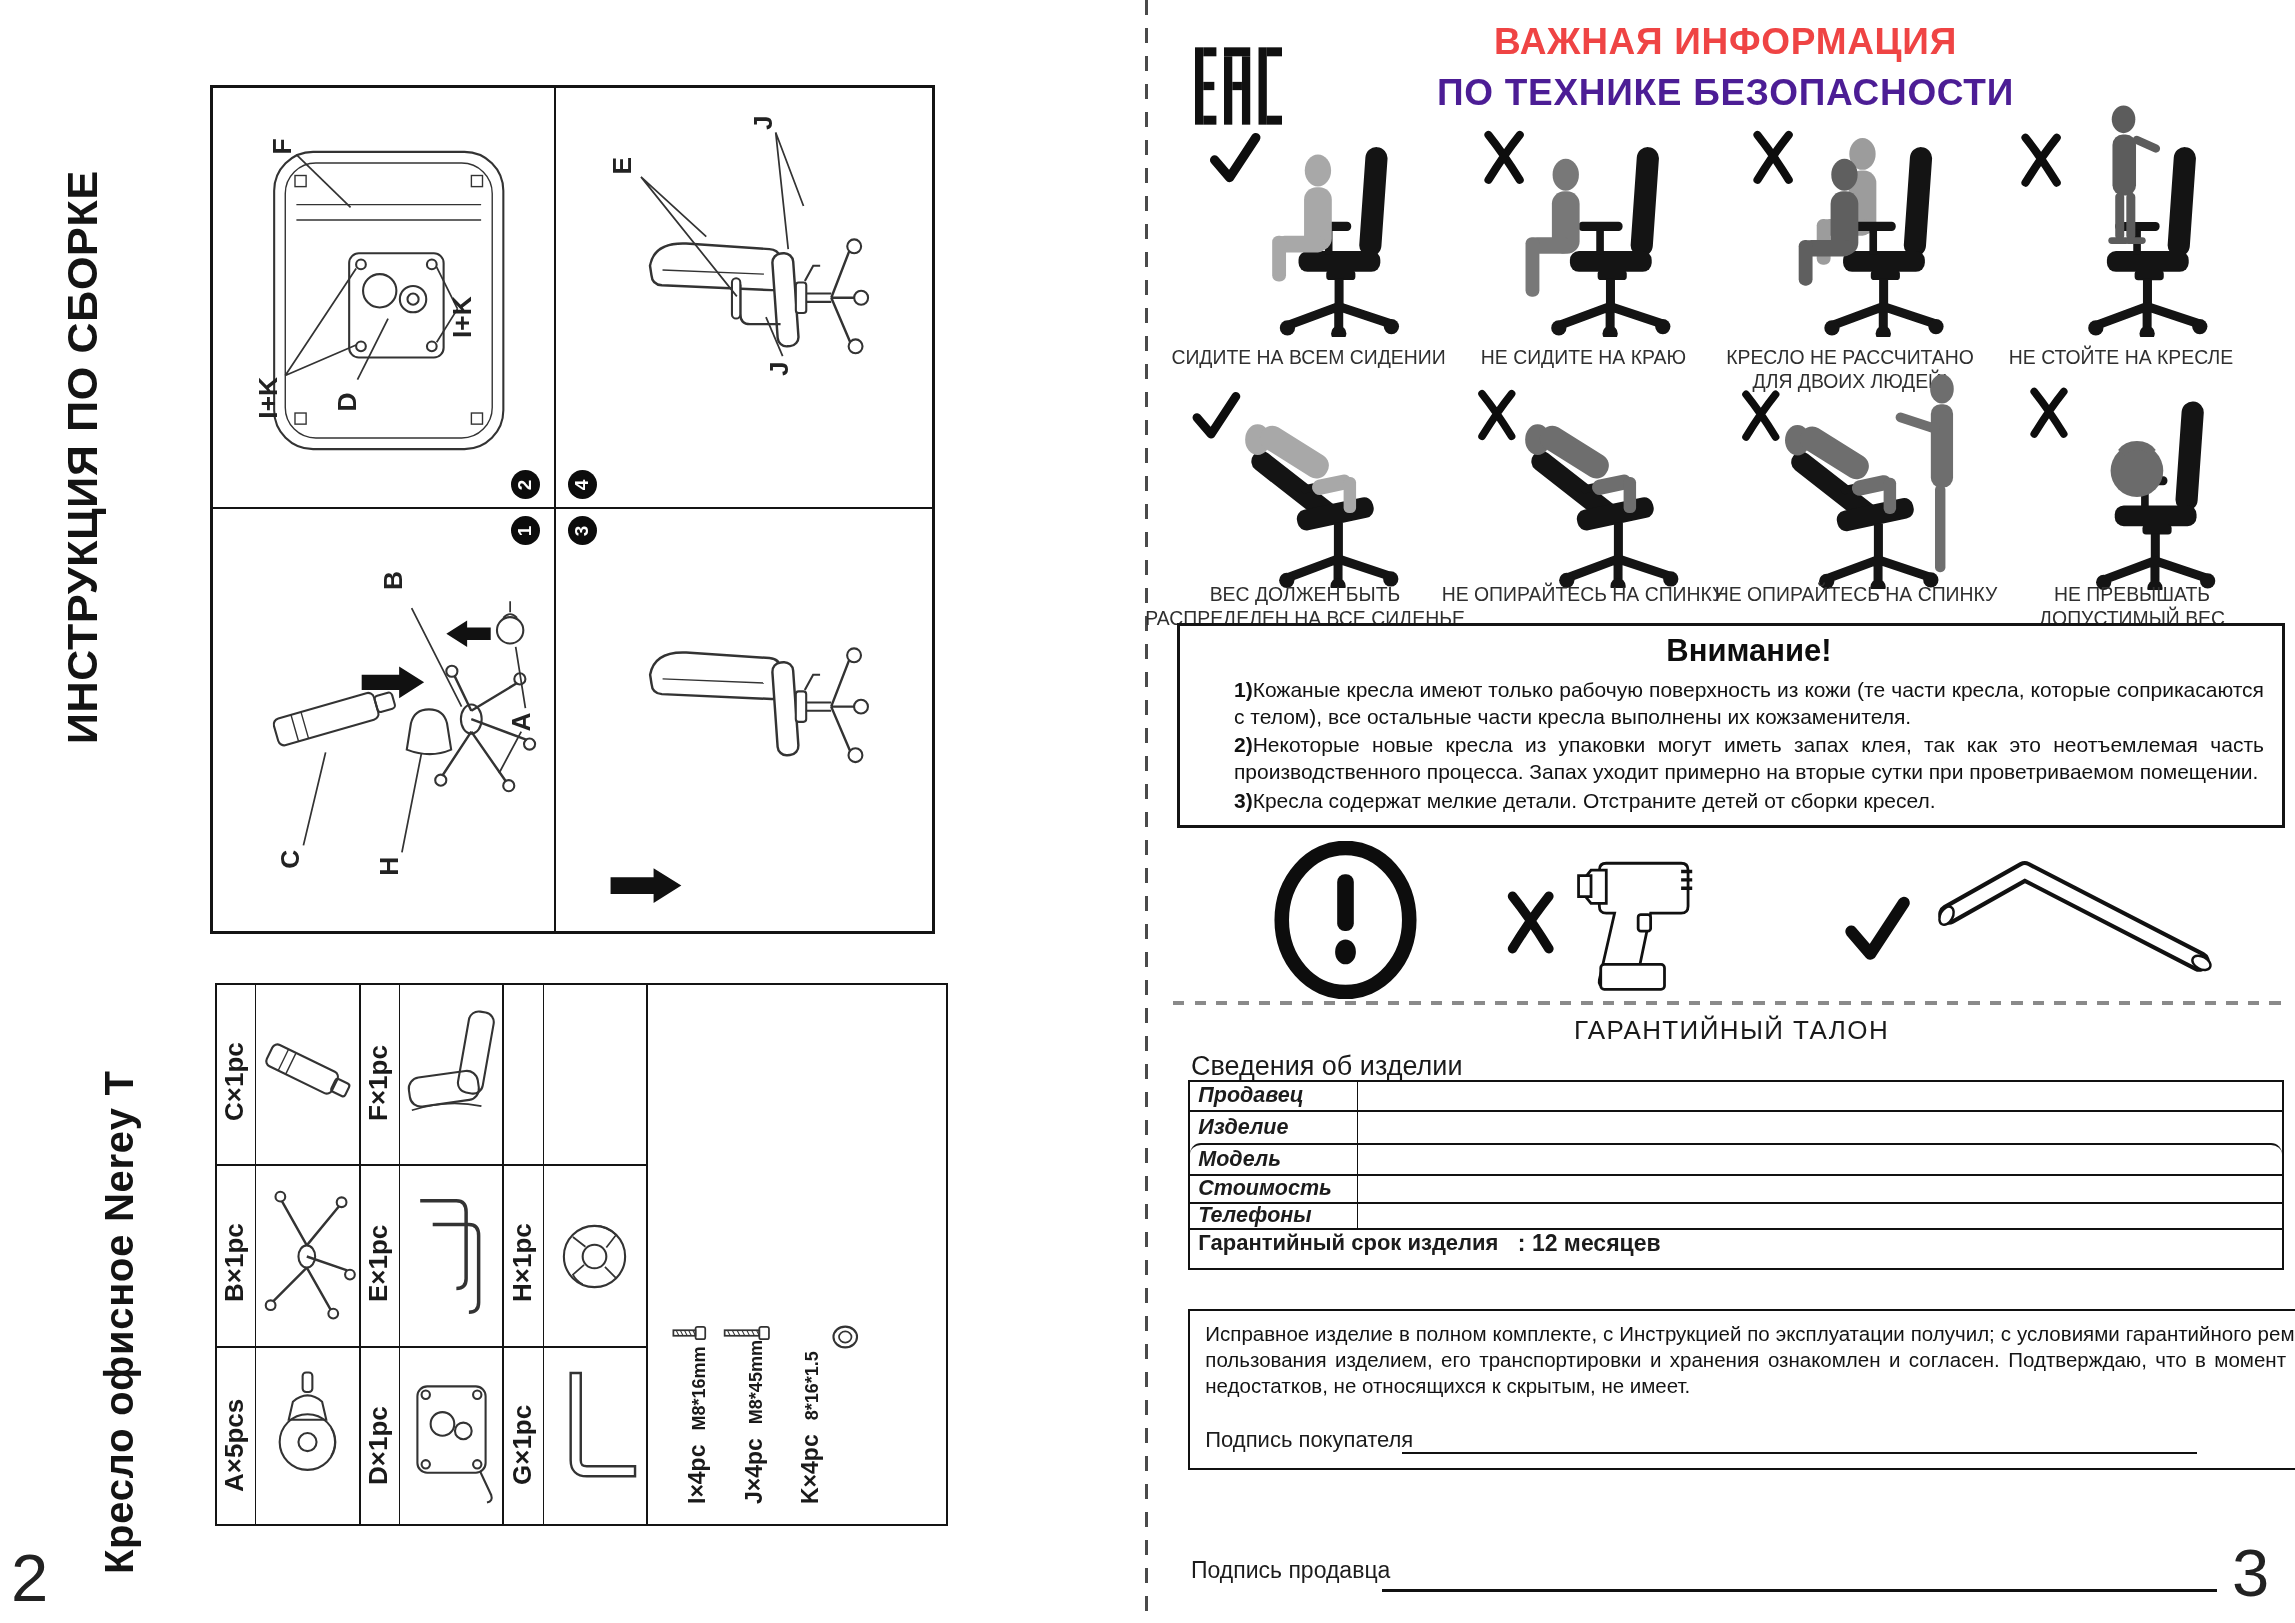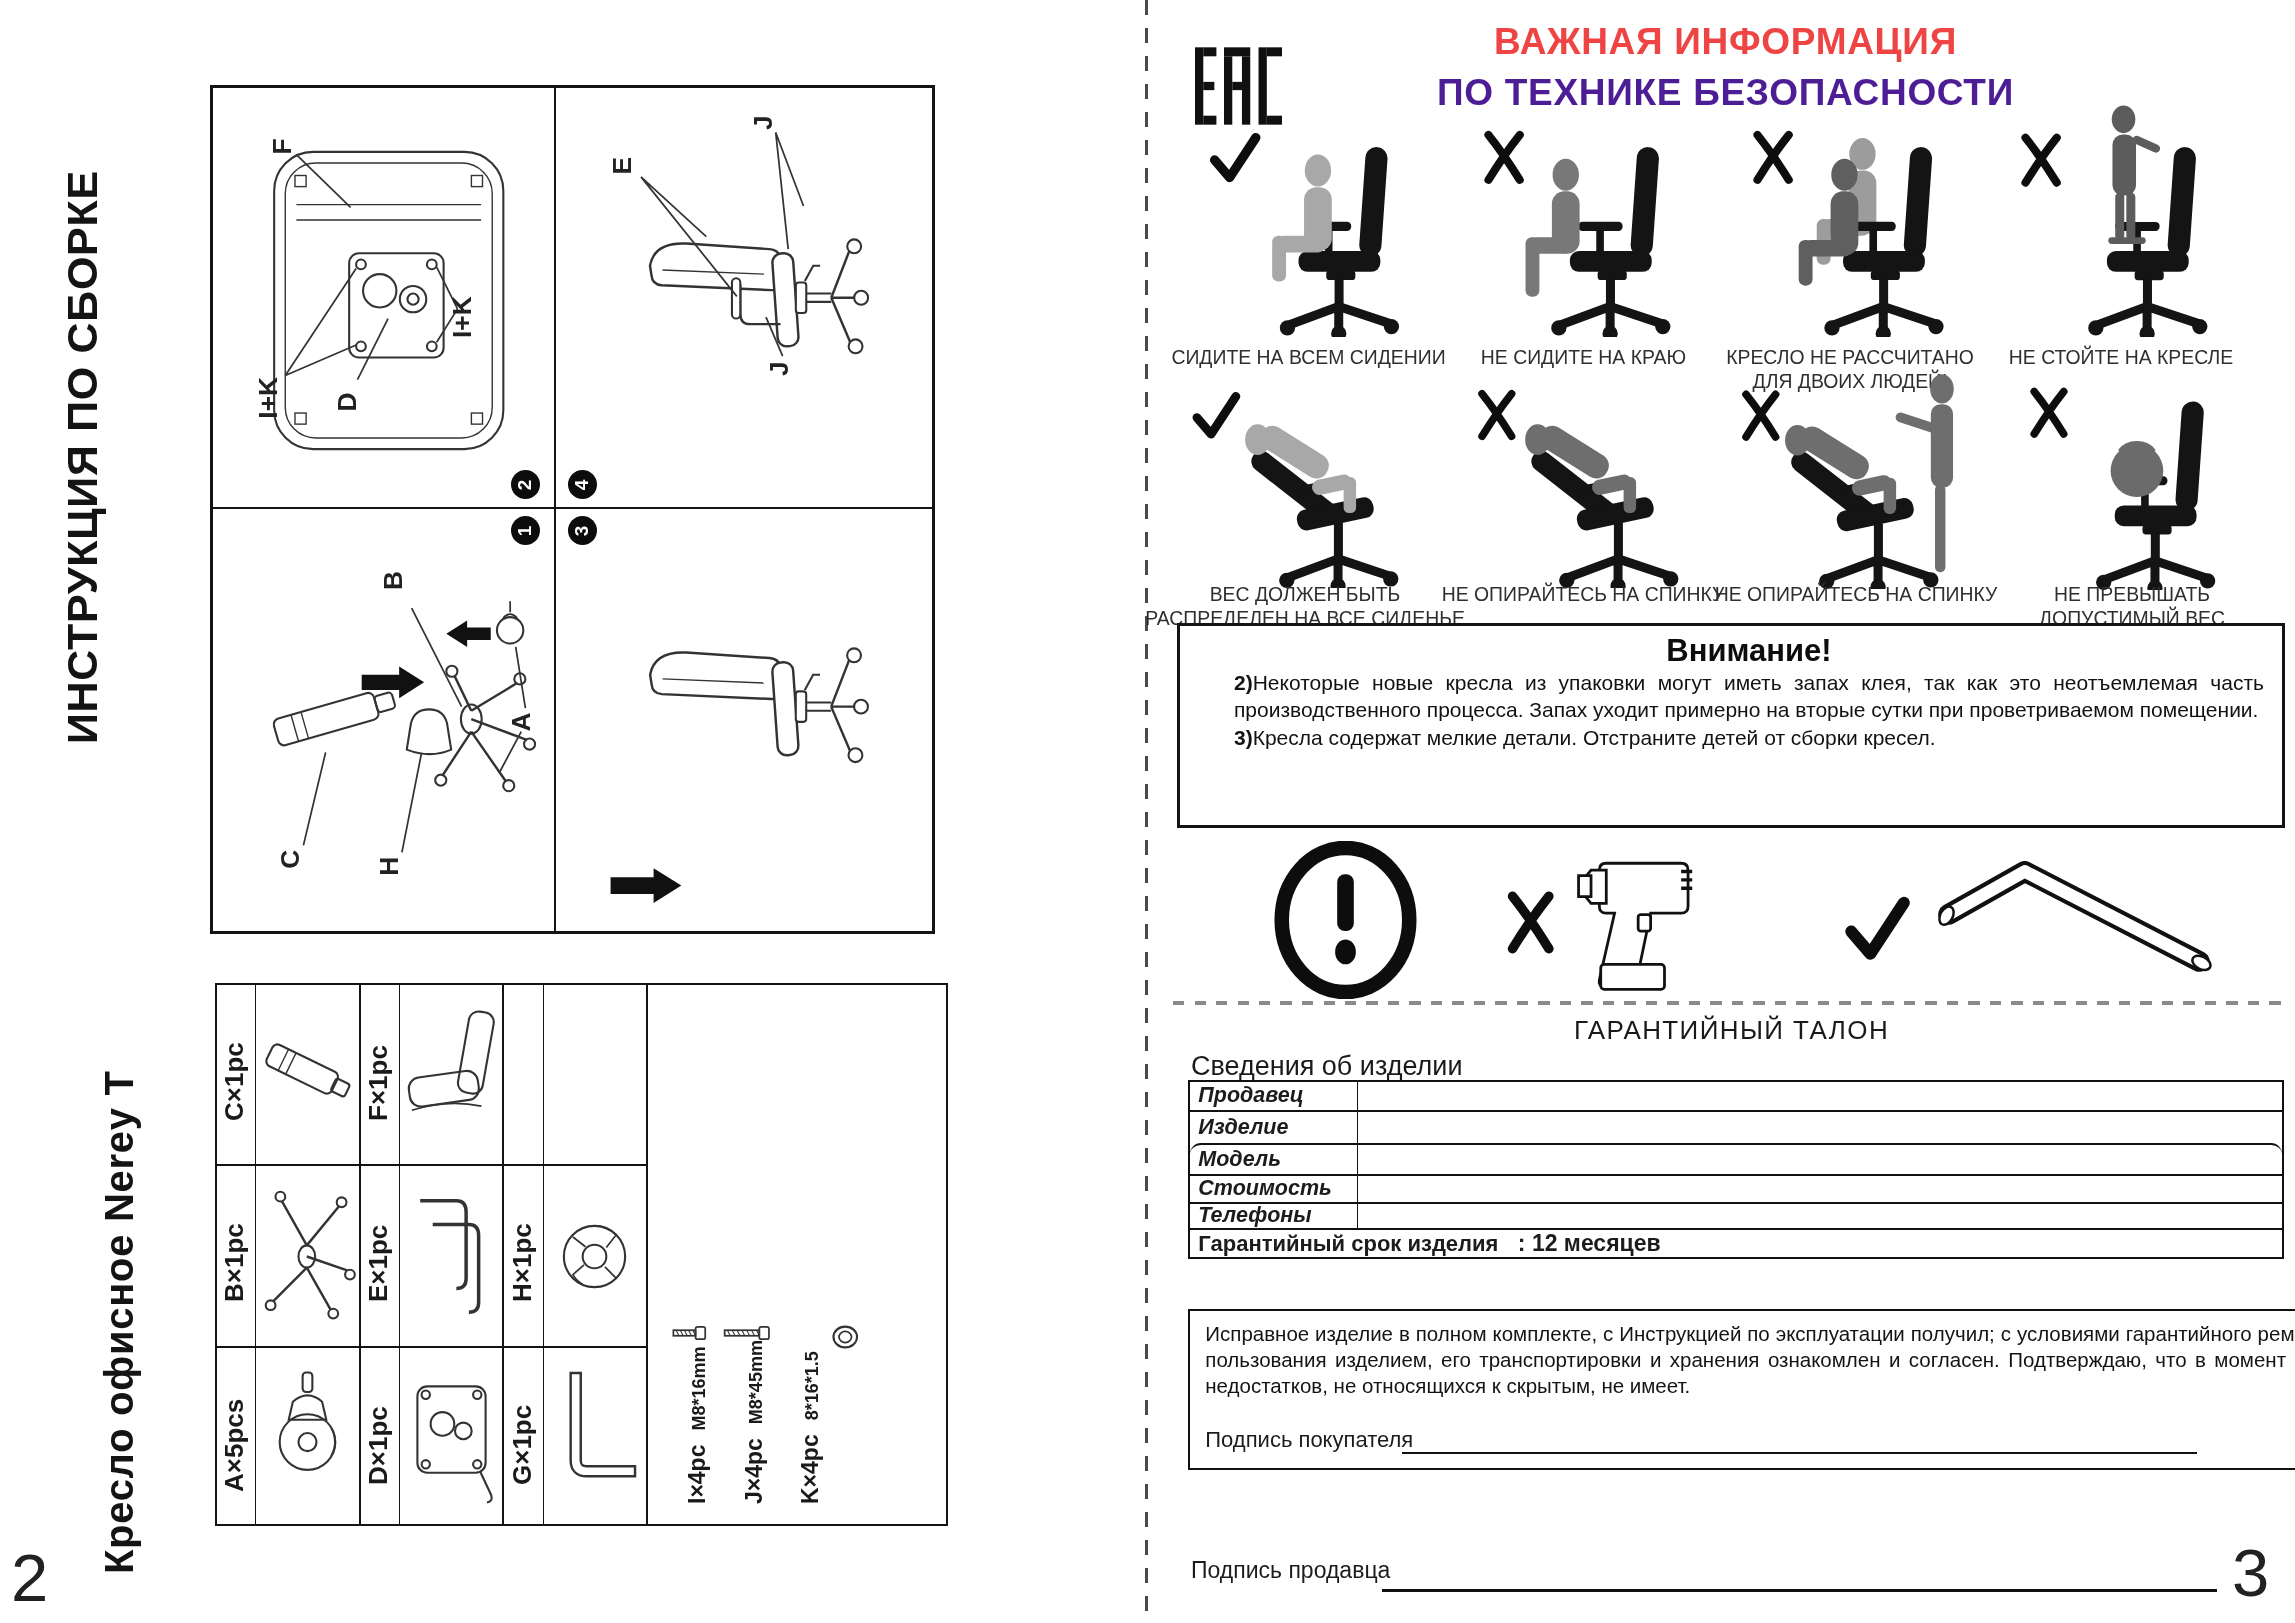--- a/index.html
+++ b/index.html
@@ -458,20 +458,21 @@
       </g>
     <g fill="#6b6b6b">
       <circle cx="160" cy="138" r="38"></circle>
       <path d="M138,112 a26,22 0 0 1 44,0" stroke="#6b6b6b" stroke-width="13" fill="none"></path>
     </g>
   </svg>
   <div class="abs cap" style="left:1993px;top:582px;width:278px;">НЕ ПРЕВЫШАТЬ ДОПУСТИМЫЙ ВЕС</div>
 
   <div class="abs frame" style="left:1177px;top:623px;width:1108px;height:205px;background:#fff;">
     <div style="text-align:center;font-size:31px;font-weight:800;margin-top:7px;color:#0d0d0d;">Внимание!</div>
+    <p class="attn-item" style="margin-top:7px;"><b>1)</b><span>Кожаные кресла имеют только рабочую поверхность из кожи (те части кресла, которые соприкасаются с телом), все остальные части кресла выполнены их кожзаменителя.</span></p>
     <p class="attn-item"><b>2)</b><span>Некоторые новые кресла из упаковки могут иметь запах клея, так как это неотъемлемая часть производственного процесса. Запах уходит примерно на вторые сутки при проветриваемом помещении.</span></p>
     <p class="attn-item"><b>3)</b><span>Кресла содержат мелкие детали. Отстраните детей от сборки кресел.</span></p>
   </div>
 
   <svg class="abs" style="left:1272px;top:841px;" width="147" height="158" viewBox="0 0 212 228">
     <ellipse cx="106" cy="114" rx="92" ry="104" fill="none" stroke="#0d0d0d" stroke-width="21"></ellipse>
     <rect x="94" y="48" width="24" height="82" rx="11" fill="#0d0d0d"></rect>
     <ellipse cx="106" cy="160" rx="15" ry="18" fill="#0d0d0d"></ellipse>
   </svg>
 
@@ -519,21 +520,21 @@
         <div style="flex:1;"></div>
       </div>
     <div class="wrow" style="height:28px;">
         <div class="wlabel">Стоимость</div>
         <div style="flex:1;"></div>
       </div>
     <div class="wrow" style="height:26px;">
         <div class="wlabel">Телефоны</div>
         <div style="flex:1;"></div>
       </div>
-    <div class="wrow" style="height:29px;align-items:center;">
+    <div class="wrow" style="height:40px;">
       <span style="font-weight:700;font-size:22px;padding-left:8.3px;">Гарантийный срок изделия</span>
       <span style="font-weight:700;font-size:23px;padding-left:19.4px;">: 12 месяцев</span>
     </div>
   </div>
 
   <div class="abs wtable" style="left:1188px;top:1309px;width:1300px;height:161px;border-top-width:2.1px;">
     <div style="margin:9.7px 15.3px 0 15.3px;font-size:20.5px;line-height:26px;text-align:justify;color:#141414;">Исправное изделие в полном комплекте, с Инструкцией по эксплуатации получил; с условиями гарантийного ремонта, с правилами пользования изделием, его транспортировки и хранения ознакомлен и согласен. Подтверждаю, что в момент передачи изделие недостатков, не относящихся к скрытым, не имеет.</div>
     <div class="abs" style="left:15.3px;bottom:15.3px;font-size:22px;">Подпись покупателя</div>
     <div class="abs sigline" style="left:212px;bottom:14px;width:795px;"></div>
   </div>

